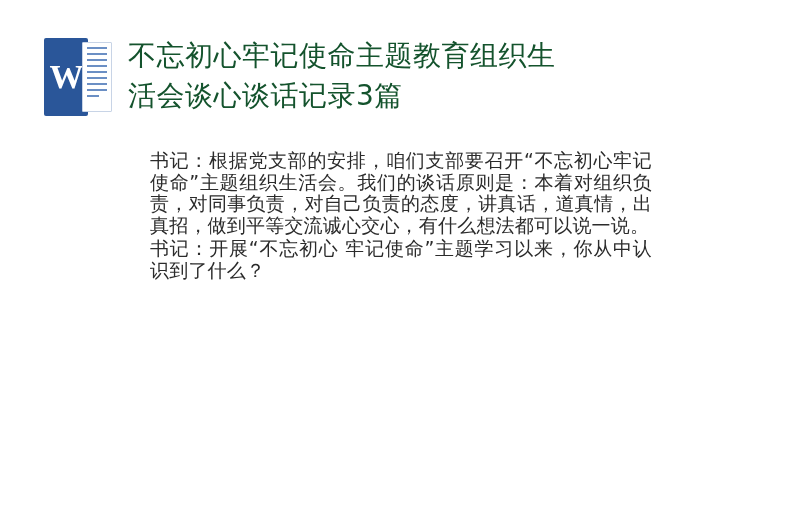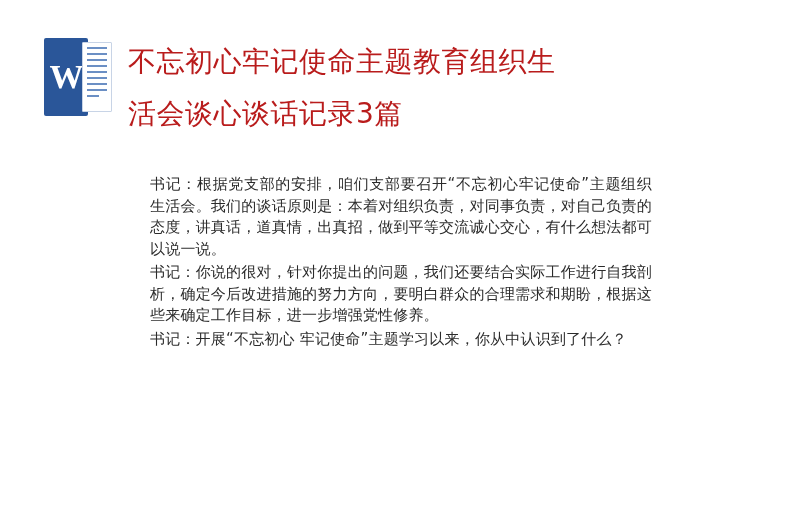--- a/index.html
+++ b/index.html
@@ -79,34 +79,34 @@
     width: 12px;
   }
 
   .title-wrap {
     flex: 1 1 auto;
     padding-top: 0px;
   }
   .doc-title {
     font-family: "DejaVu Sans", "Liberation Sans", sans-serif;
     font-size: 28px;
-    line-height: 52px;
-    color: #b91c1c;
+    line-height: 40px;
+    color: #14532d;
     letter-spacing: 0.5px;
     max-width: 440px;
   }
 
   
   .doc-body {
     padding: 34px 148px 0 150px;
     box-sizing: border-box;
   }
   .para {
     font-family: "DejaVu Sans", "Liberation Sans", sans-serif;
-    font-size: 15px;
+    font-size: 19px;
     line-height: 21.5px;
     color: #2b2b2b;
     text-align: justify;
     text-justify: inter-ideograph;
     margin: 0 0 2px 0;
     letter-spacing: 0.2px;
   }
 </style>
 </head>
 <body>
@@ -132,18 +132,17 @@
     </div>
 
     <div class="title-wrap">
       <div class="doc-title">不忘初心牢记使命主题教育组织生活会谈心谈话记录3篇</div>
     </div>
 
   </div>
 
   <div class="doc-body">
     <p class="para">书记：根据党支部的安排，咱们支部要召开“不忘初心牢记使命”主题组织生活会。我们的谈话原则是：本着对组织负责，对同事负责，对自己负责的态度，讲真话，道真情，出真招，做到平等交流诚心交心，有什么想法都可以说一说。</p>
-    <p class="para">书记：你说的很对，针对你提出的问题，我们还要结合实际工作进行自我剖析，确定今后改进措施的努力方向，要明白群众的合理需求和期盼，根据这些来确定工作目标，进一步增强党性修养。</p>
     <p class="para">书记：开展“不忘初心 牢记使命”主题学习以来，你从中认识到了什么？</p>
 
   </div>
 
 </div>
 
 </body></html>

